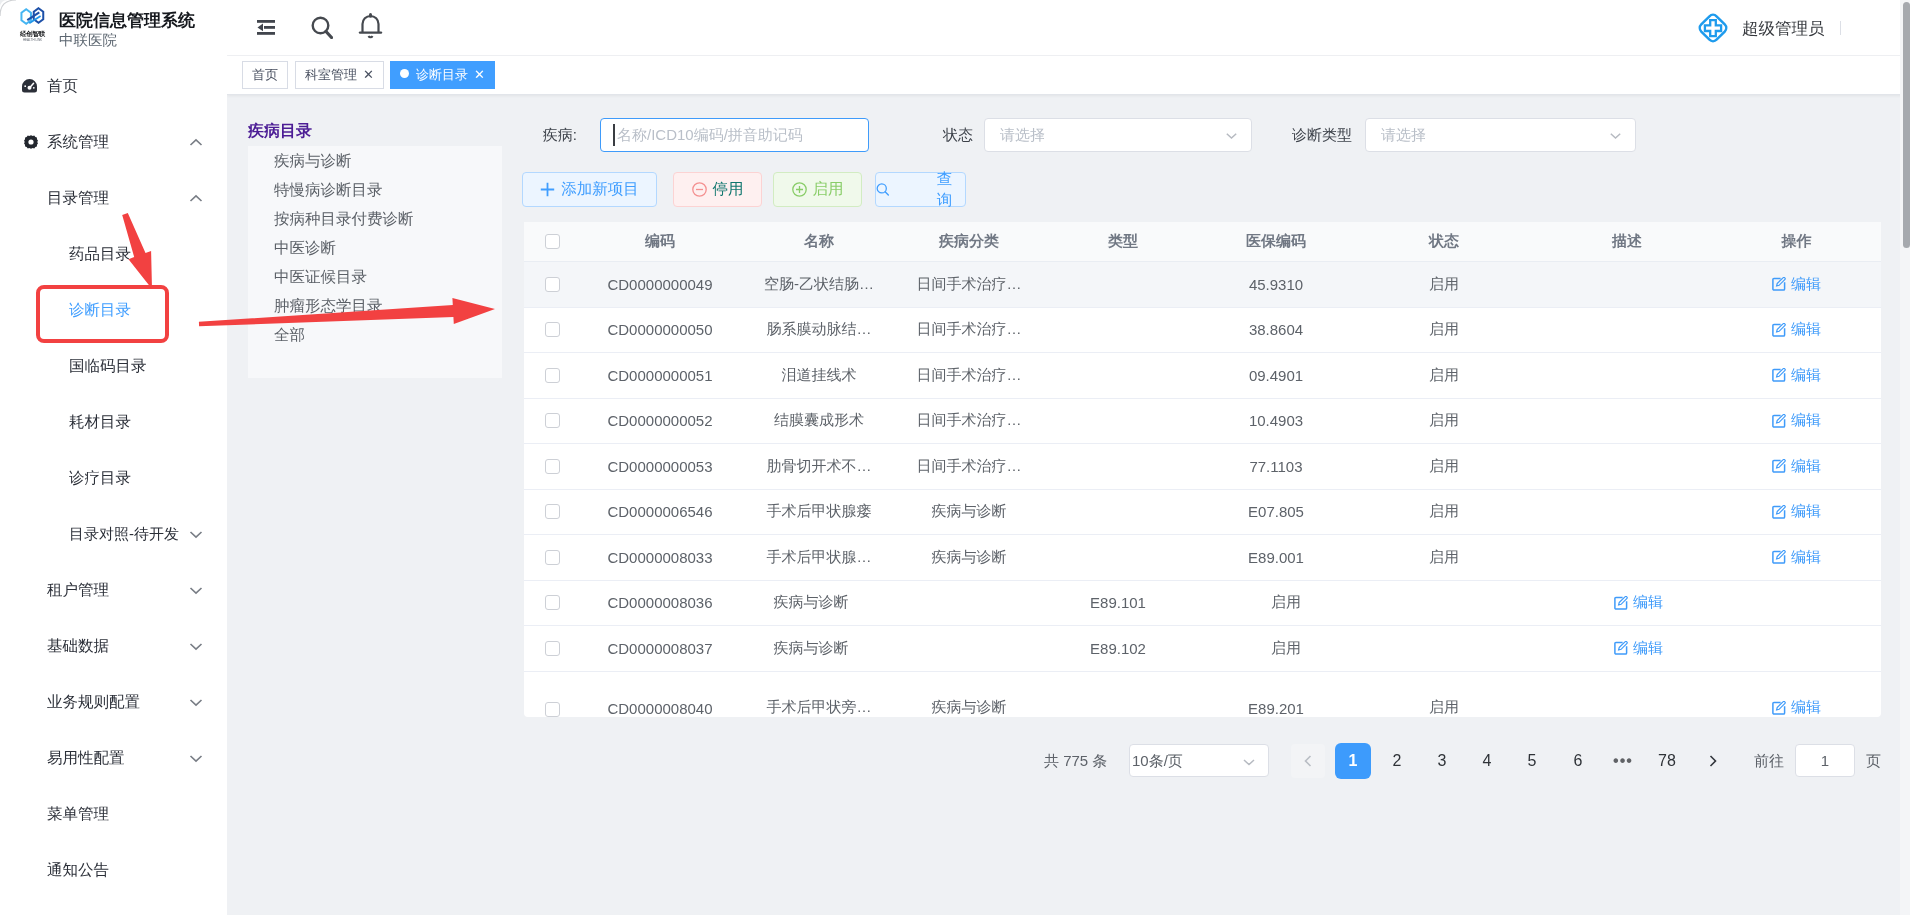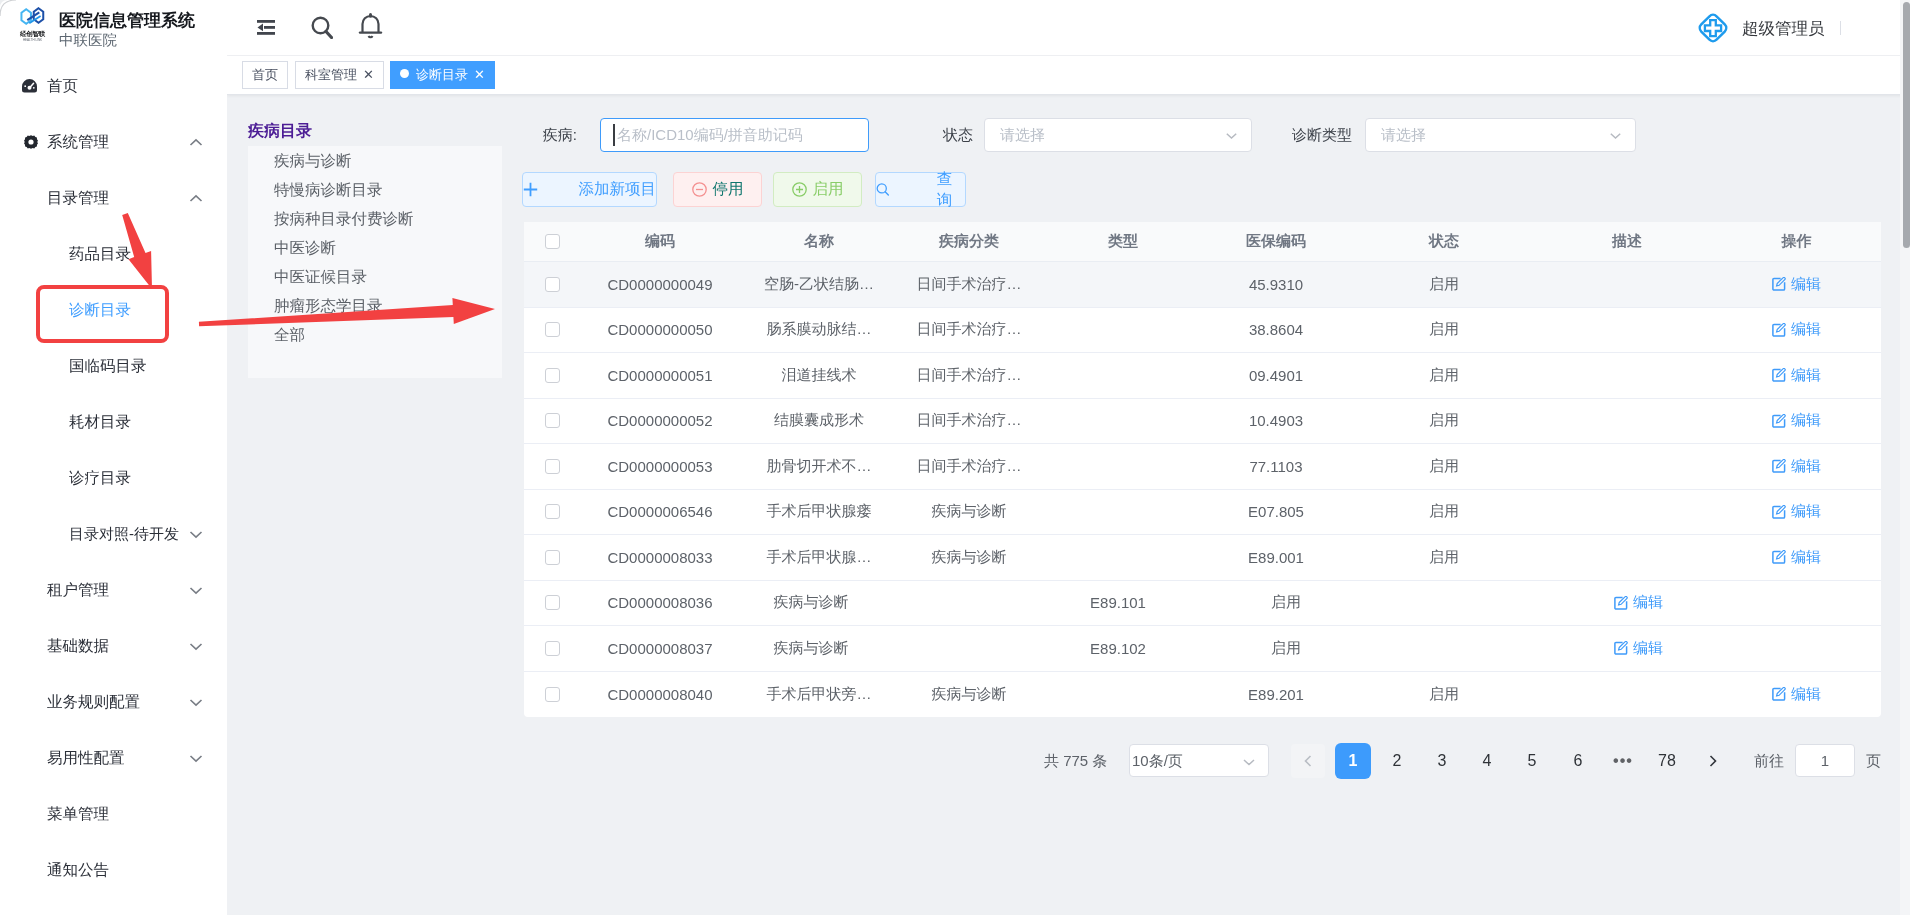--- a/index.html
+++ b/index.html
@@ -32,21 +32,21 @@
   
   .btn { position:absolute; top:172px; height:35px; border-radius:4px; font-size:15.5px; display:flex; align-items:center; justify-content:center; gap:6px; }
   .btn.blue { background:#ecf5ff; border:1px solid #b3d8ff; color:#409eff; }
   .btn.red  { background:#fef0f0; border:1px solid #fcd3d3; color:#0f766e; }
   .btn.green{ background:#f0f9eb; border:1px solid #d2ecc2; color:#89cd68; }
   
   #table { left:524px; top:222px; width:1357px; background:#fff; border-radius:0 0 4px 4px; }
   .trow { display:flex; width:1357px; }
   .trow.head { height:40px; background:#f9fafb; border-bottom:1px solid #e9edf3; }
   .trow.body { height:45.5px; border-bottom:1px solid #ebeef5; }
-  .trow.body:last-child { border-bottom:none; }
+  .trow.body:last-child { border-bottom:none;align-items:flex-end; }
   .trow.hl { background:#f4f6f9; }
   .tc { display:flex; align-items:center; justify-content:center; font-size:15px; color:#5d6269; overflow:hidden; white-space:nowrap; }
   .head .tc { font-weight:bold; font-size:15px; color:#717884; }
   .c1{width:56px;} .c2{width:160px;} .c3{width:158px;} .c4{width:142px;} .c5{width:166px;}
   .c6{width:140px;} .c7{width:196px;} .c8{width:170px;} .c9{width:169px;}
   .cbx { width:15px; height:15px; border:1px solid #cdd0d6; border-radius:3px; background:#fff; }
   .edit { color:#3f9bfa; display:flex; align-items:center; gap:5px; font-size:15px; }
   
   #filters, #pagination, #annot { left:0; top:0; width:1910px; height:915px; }
   .pag { position:absolute; font-size:15px; color:#5d6269; white-space:nowrap; }
@@ -201,21 +201,21 @@
         <path d="M0.8 0.8 L5.5 5 L10.2 0.8" fill="none" stroke="#b6bac1" stroke-width="1.5"></path>
       </svg>
   </div>
   <div class="flabel" style="left:1282px;width:70px;">诊断类型</div>
   <div class="finput" style="left:1365px;width:271px;border:1px solid #dcdfe6;">
     <span class="ph" style="margin-left:15px;">请选择</span>
     <svg class="selarrow" style="left:244px;" viewBox="0 0 11 6">
         <path d="M0.8 0.8 L5.5 5 L10.2 0.8" fill="none" stroke="#b6bac1" stroke-width="1.5"></path>
       </svg>
   </div>
-  <div class="btn blue" style="left:522px;width:135px;justify-content:space-between;">
+  <div class="btn blue" style="left:522px;width:135px;">
     <svg width="15" height="15" viewBox="0 0 15 15">
         <path d="M7.5 0.8 L7.5 14.2 M0.8 7.5 L14.2 7.5" stroke="#409eff" stroke-width="1.8"></path>
       </svg>
     <span>添加新项目</span>
   </div>
   <div class="btn red" style="left:673px;width:89px;">
     <svg width="15" height="15" viewBox="0 0 15 15">
         <circle cx="7.5" cy="7.5" r="6.7" fill="none" stroke="#f49090" stroke-width="1.3"></circle>
         <path d="M4 7.5 L11 7.5" stroke="#f49090" stroke-width="1.3"></path>
       </svg>

